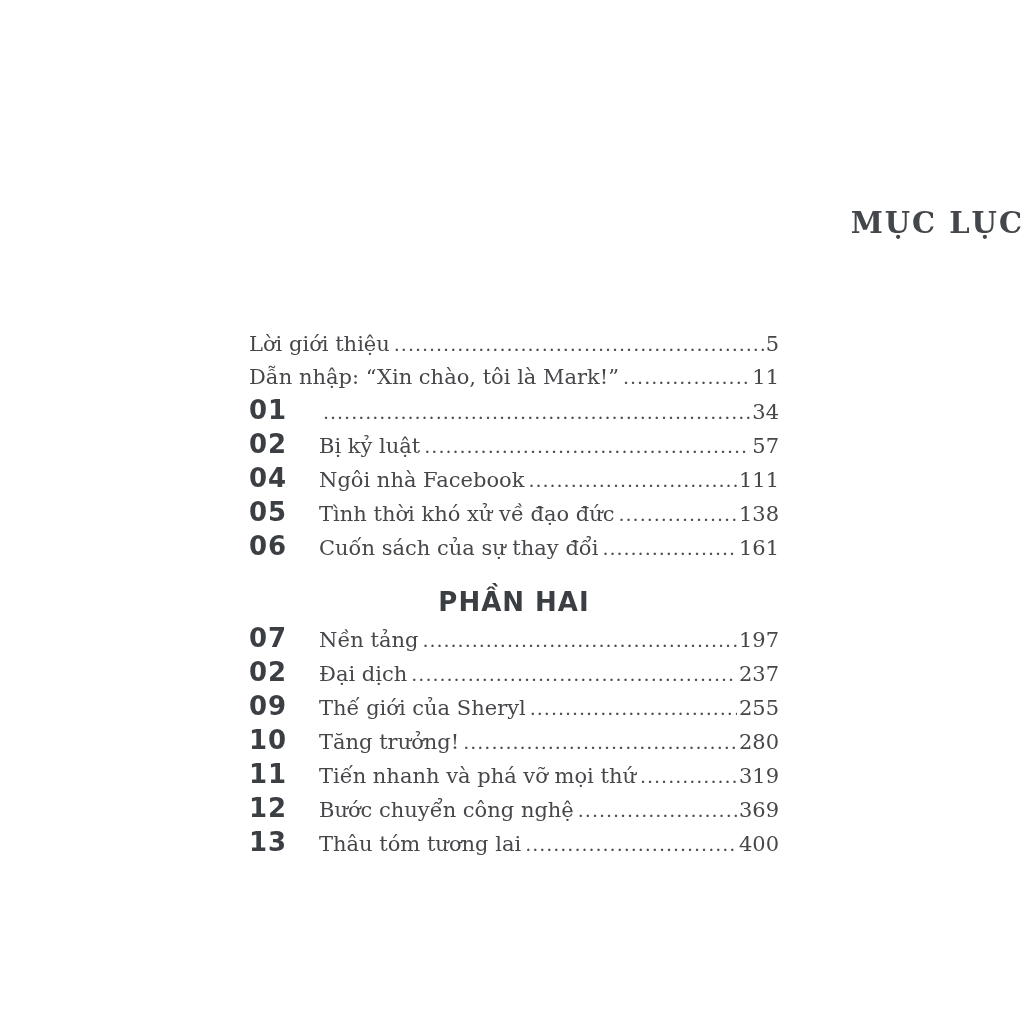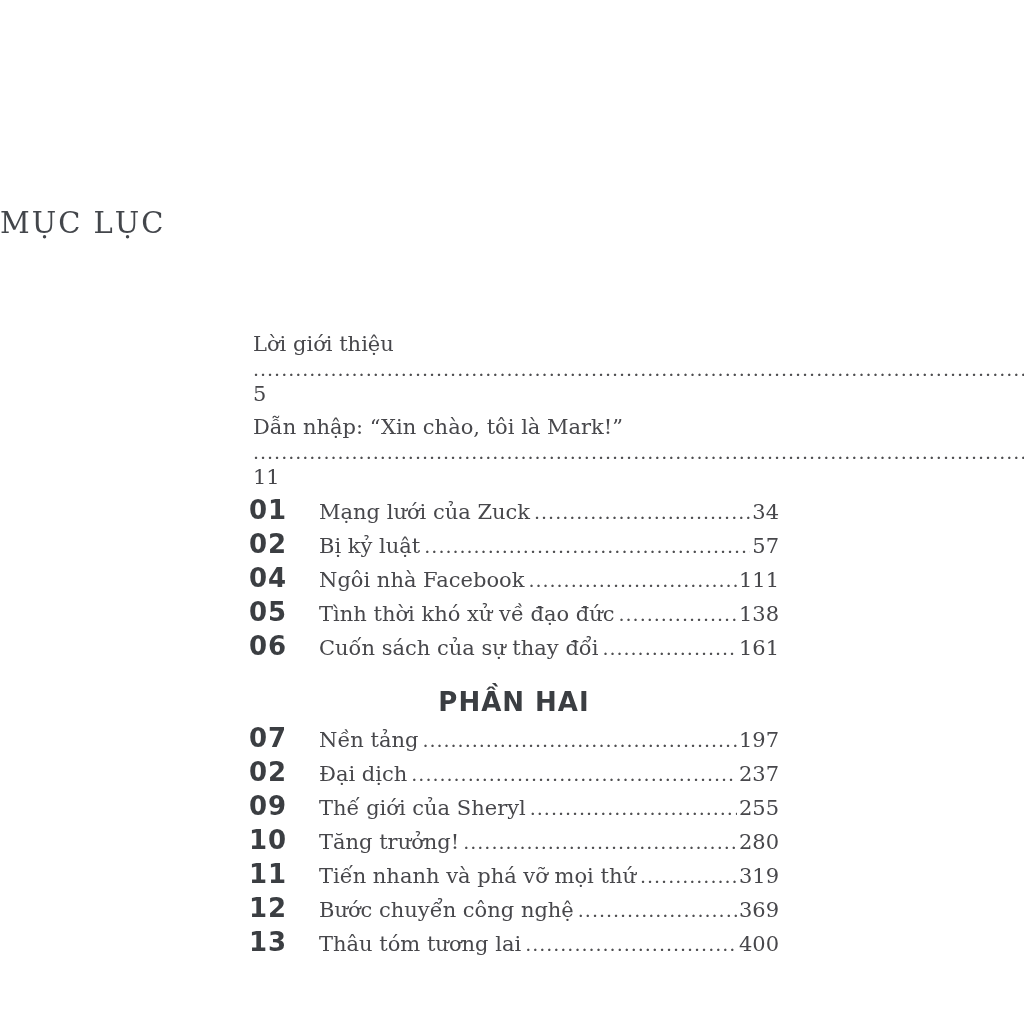--- a/index.html
+++ b/index.html
@@ -7,42 +7,42 @@
     position: relative;
     width: 1024px;
     height: 1024px;
     background: var(--background, #ffffff);
     overflow: hidden;
     font-family: "DejaVu Serif", serif;
   }
   .title {
     margin: 0;
     padding-top: 208px;
-    text-align: left;
+    text-align: right;
     font-family: "DejaVu Serif", serif;
-    font-weight: normal;
+    font-weight: bold;
     font-size: 29px;
     line-height: 1.1;
     letter-spacing: 2px;
     color: var(--ink_title, #43464b);
   }
   .toc {
     margin-left: 249px;
     width: 530px;
     margin-top: 92px;
     font-size: 21px;
     color: var(--ink_serif, #47474b);
   }
   .row {
     display: flex;
     align-items: baseline;
     line-height: 25px;
     margin-bottom: 7px;
   }
-  .intro .row { margin-bottom: 8px; flex-direction: column; }
+  .intro .row { margin-bottom: 8px; }
   .cnum {
     flex: none;
     width: 70px;
     font-family: "DejaVu Sans", "Liberation Sans", sans-serif;
     font-weight: bold;
     font-size: 26px;
     letter-spacing: 1px;
     color: var(--ink_bold, #3b3e42);
   }
   .etitle { flex: none; white-space: nowrap; }
@@ -87,21 +87,20 @@
     <span class="etitle">Dẫn nhập: “Xin chào, tôi là Mark!”</span>
     <span class="leader"></span>
     <span class="pnum">11</span>
   </div>
       </div>
     <div id="sections">
         <section class="toc-section">
     <div class="chapters">
             <div class="row chapter-row">
     <span class="cnum">01</span>
-    <span class="etitle">Mạng lưới của Zuck</span>
     <span class="leader"></span>
     <span class="pnum">34</span>
   </div>
             <div class="row chapter-row">
     <span class="cnum">02</span>
     <span class="etitle">Bị kỷ luật</span>
     <span class="leader"></span>
     <span class="pnum">57</span>
   </div>
             <div class="row chapter-row">

